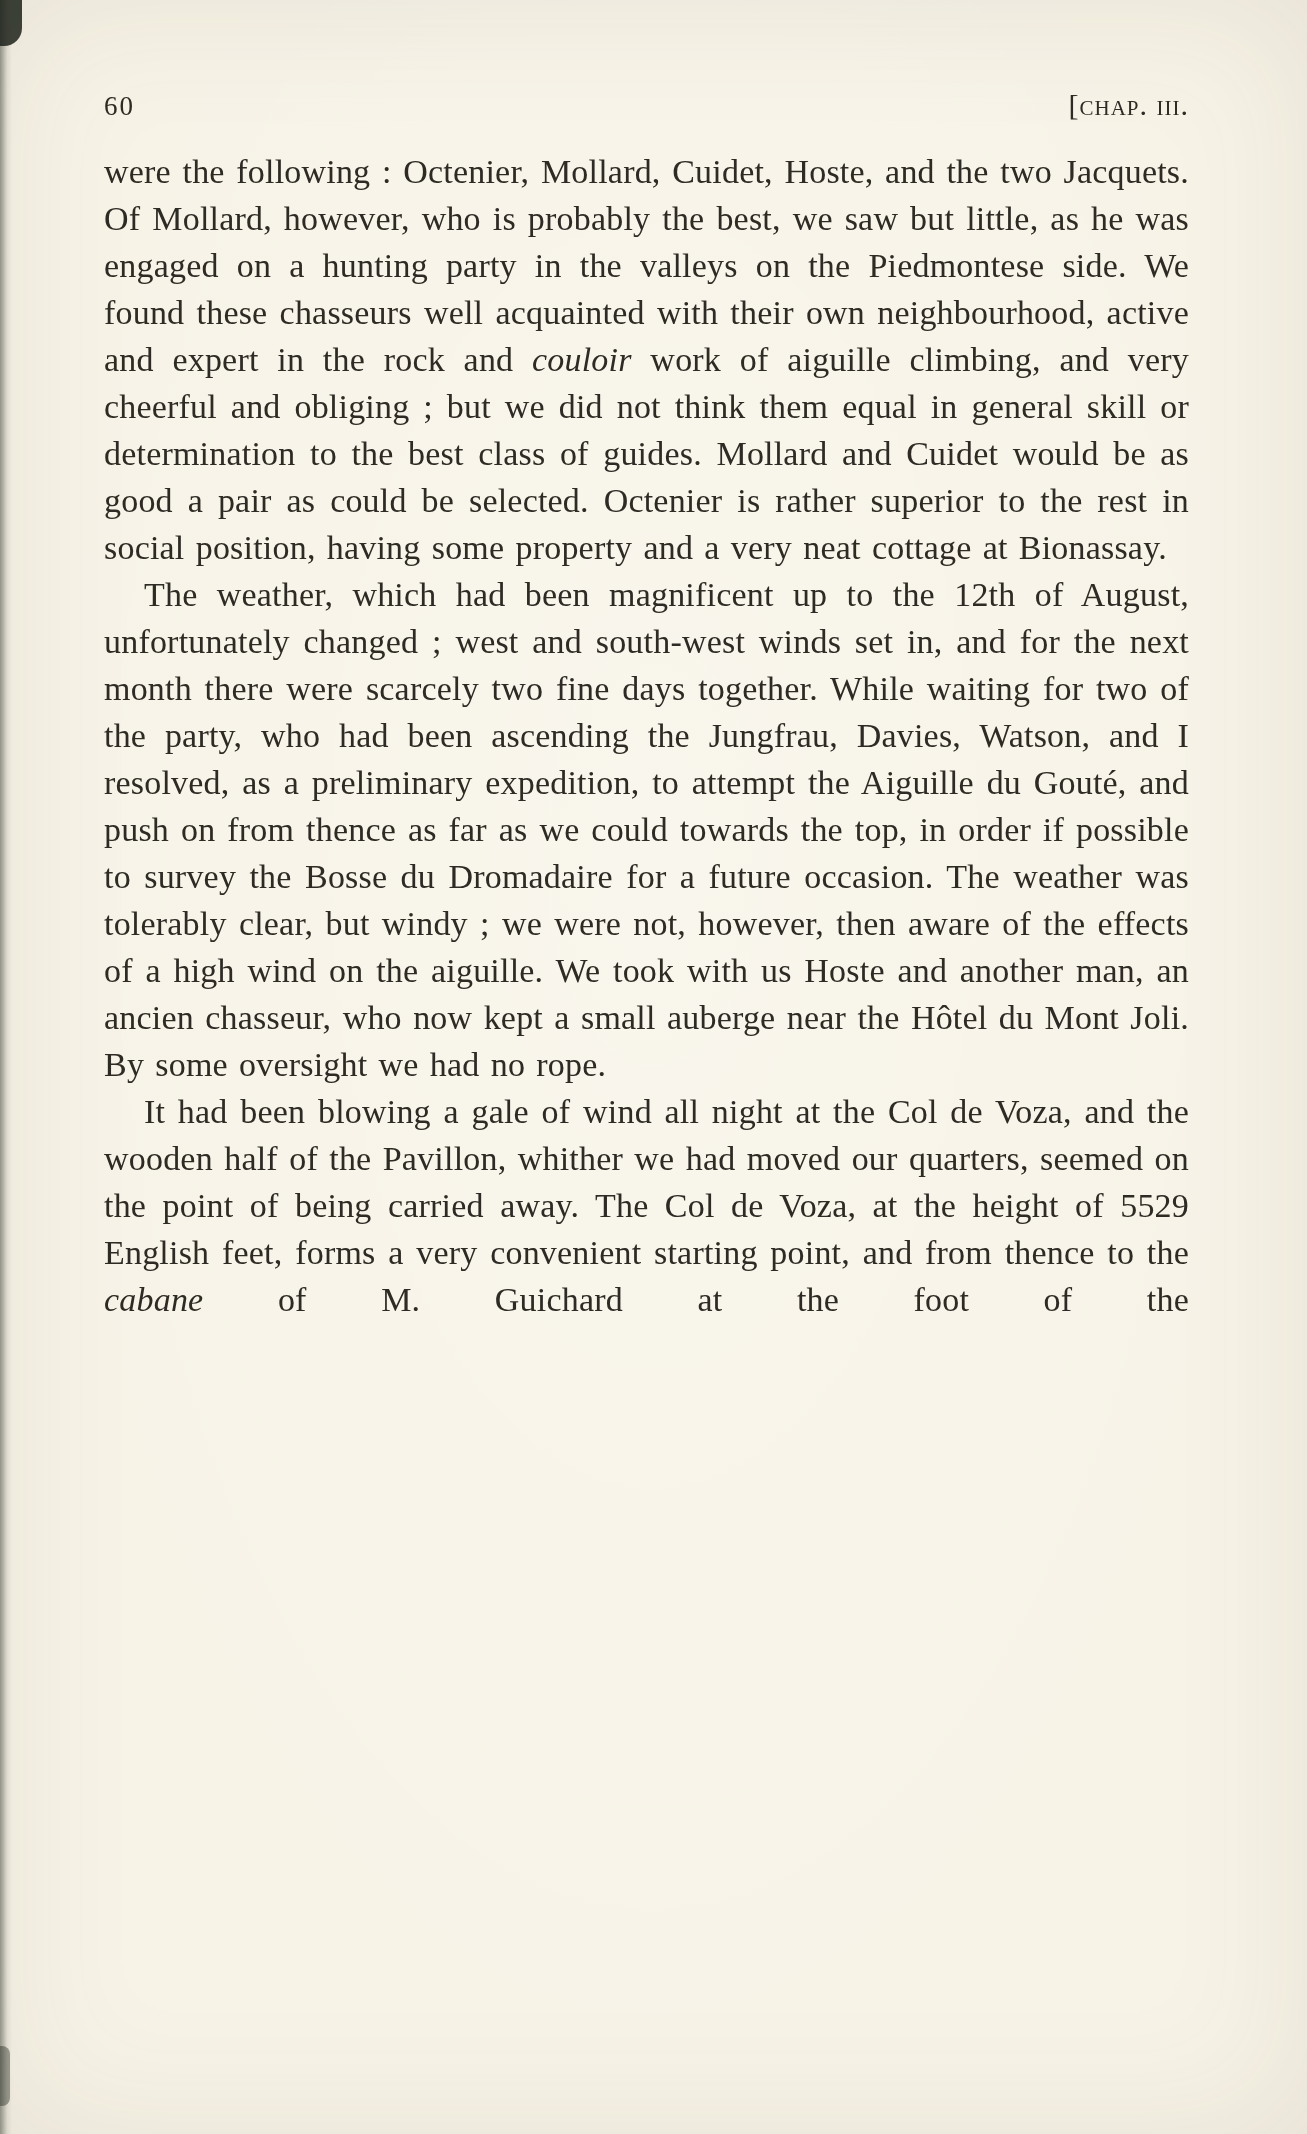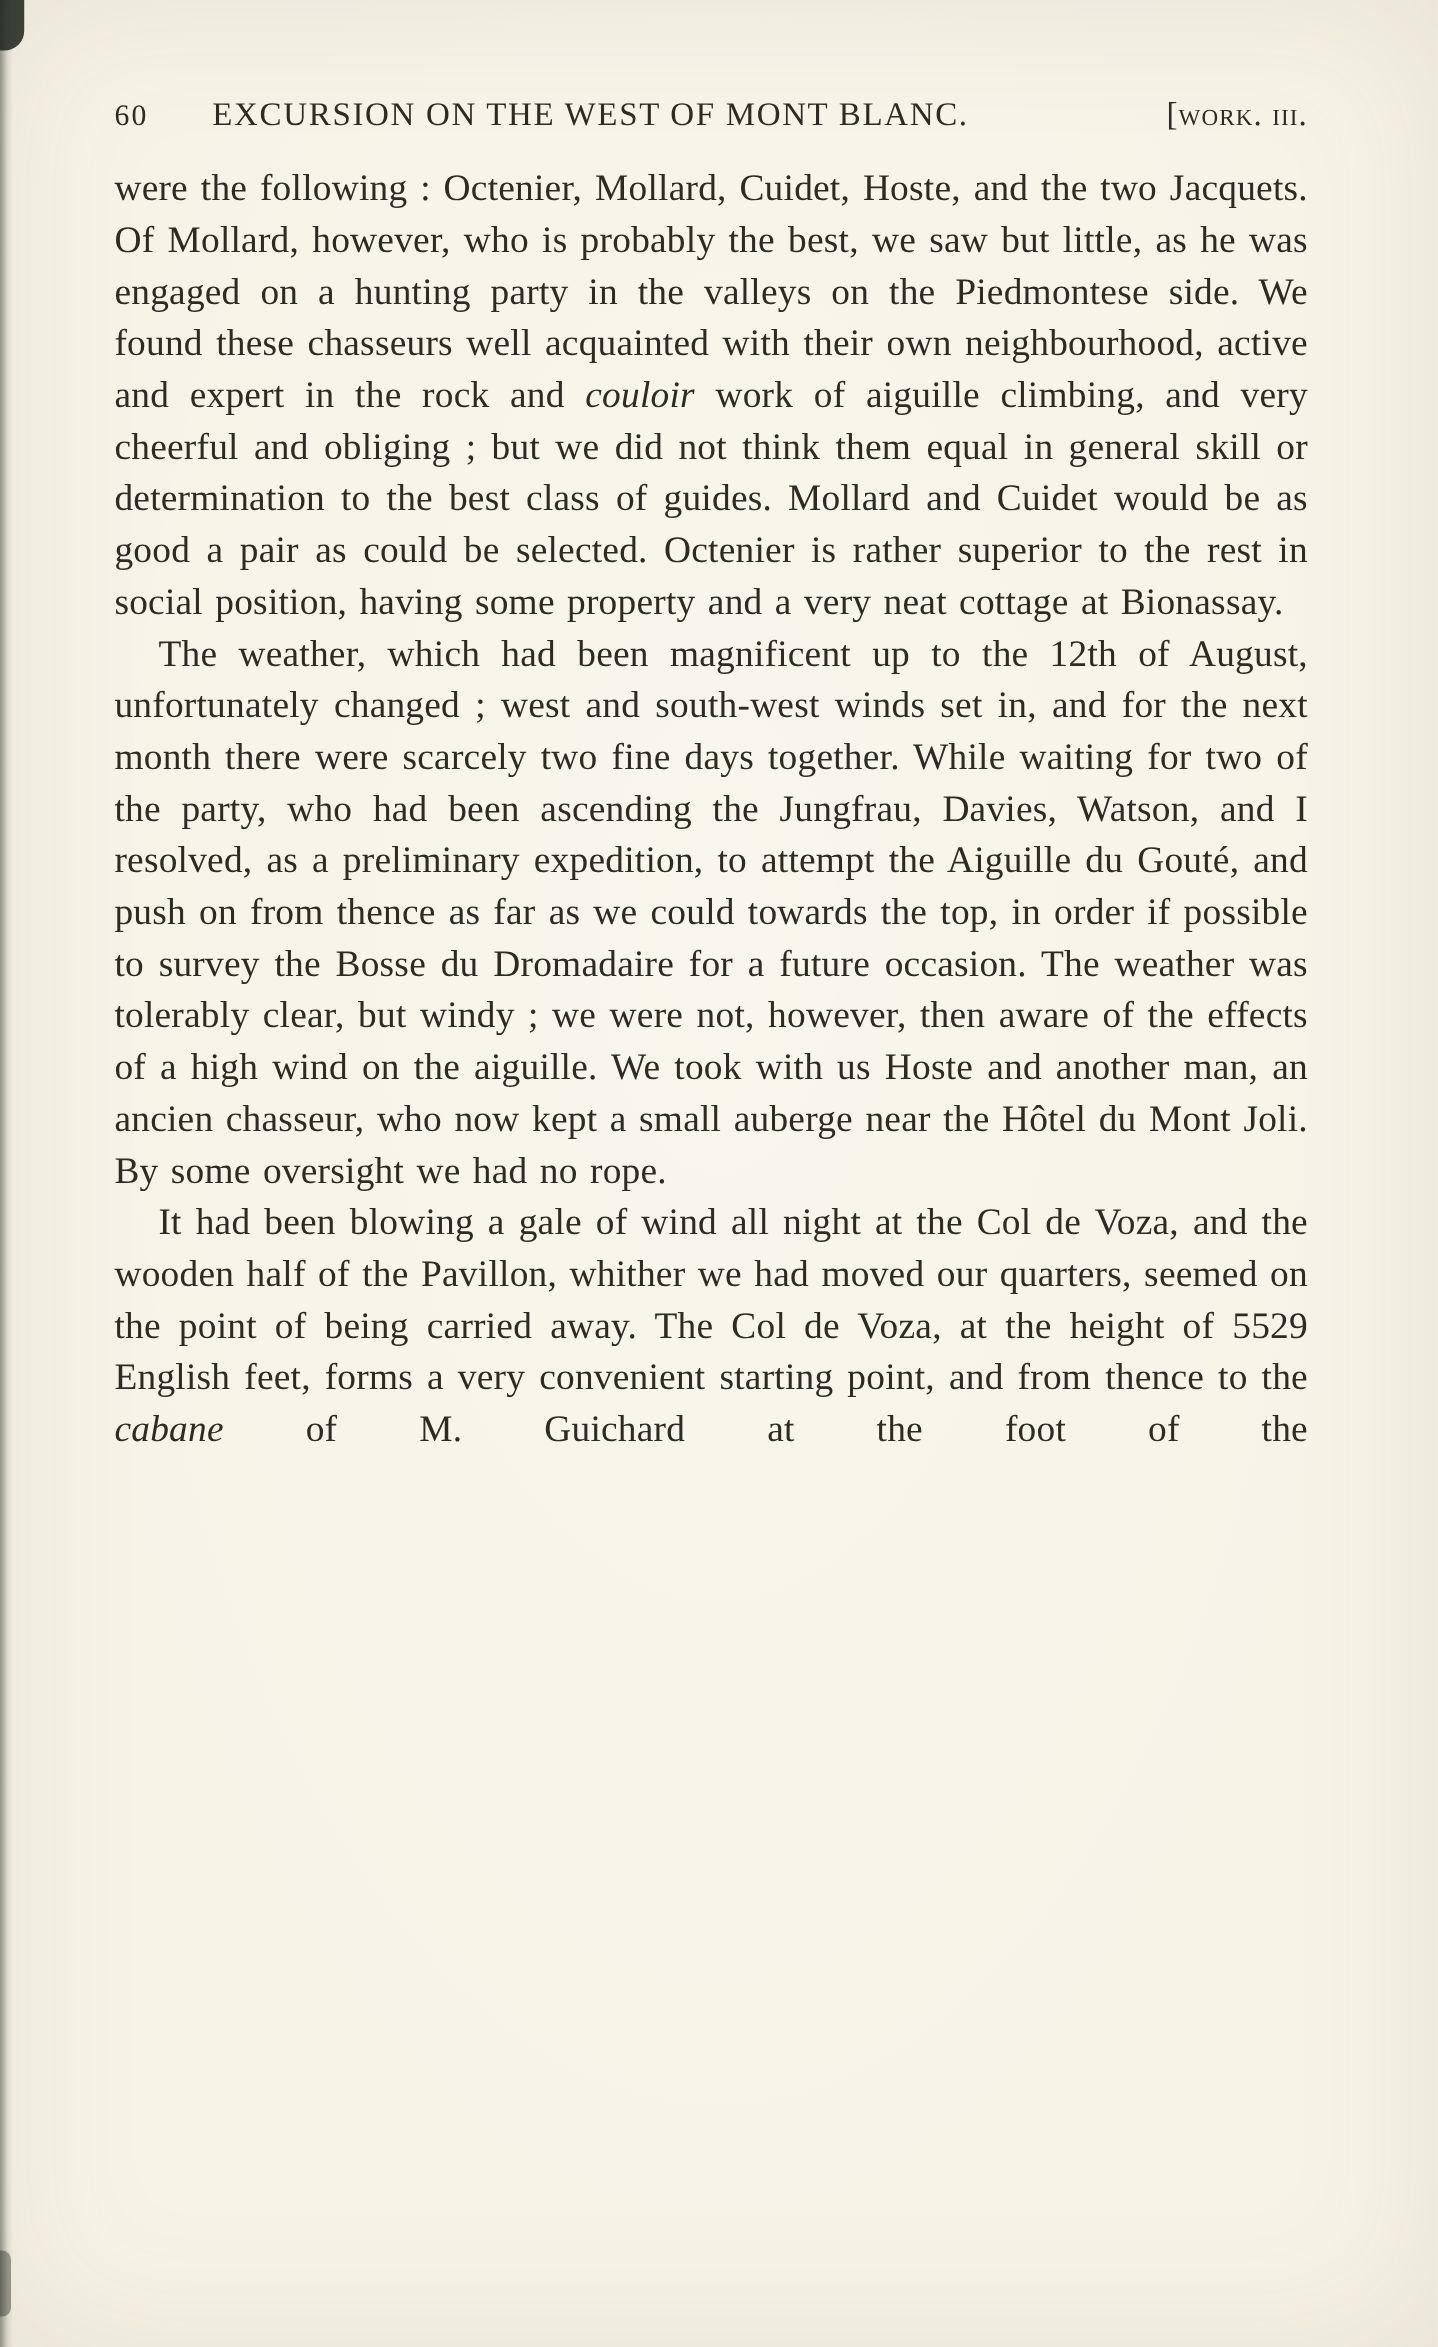--- a/index.html
+++ b/index.html
@@ -104,22 +104,21 @@
 </head>
 <body>
 
 <div class="page">
   <div class="scan-edge-left"></div>
   <div class="corner-mark-top"></div>
   <div class="corner-mark-bottom"></div>
 
   <header class="running-head">
     <span class="pagenum">60</span>
-    <span class="running-title">EXCURSION ON THE WEST OF MONT BLANC.</span>
-    <span class="chapter-marker">[work. iii.</span>
+    <span class="chapter-marker">[chap. iii.</span>
   </header>
 
   <main class="text-block" id="text-block">
       <p><span>were the following : Octenier, Mollard, Cuidet, Hoste, and the two Jacquets. Of Mollard, however, who is probably the best, we saw but little, as he was engaged on a hunting party in the valleys on the Piedmontese side. We found these chasseurs well acquainted with their own neighbourhood, active and expert in the rock and </span><span class="it">couloir</span><span> work of aiguille climbing, and very cheerful and obliging ; but we did not think them equal in general skill or determination to the best class of guides. Mollard and Cuidet would be as good a pair as could be selected. Octenier is rather superior to the rest in social position, having some property and a very neat cottage at Bionassay.</span></p>
       <p class="indent"><span>The weather, which had been magnificent up to the 12th of August, unfortunately changed ; west and south-west winds set in, and for the next month there were scarcely two fine days together. While waiting for two of the party, who had been ascending the Jungfrau, Davies, Watson, and I resolved, as a preliminary expedition, to attempt the Aiguille du Gouté, and push on from thence as far as we could towards the top, in order if possible to survey the Bosse du Dromadaire for a future occasion. The weather was tolerably clear, but windy ; we were not, however, then aware of the effects of a high wind on the aiguille. We took with us Hoste and another man, an ancien chasseur, who now kept a small auberge near the Hôtel du Mont Joli. By some oversight we had no rope.</span></p>
       <p class="indent cont"><span>It had been blowing a gale of wind all night at the Col de Voza, and the wooden half of the Pavillon, whither we had moved our quarters, seemed on the point of being carried away. The Col de Voza, at the height of 5529 English feet, forms a very convenient starting point, and from thence to the </span><span class="it">cabane</span><span> of M. Guichard at the foot of the</span></p>
     </main>
 </div>
 
 </body></html>

